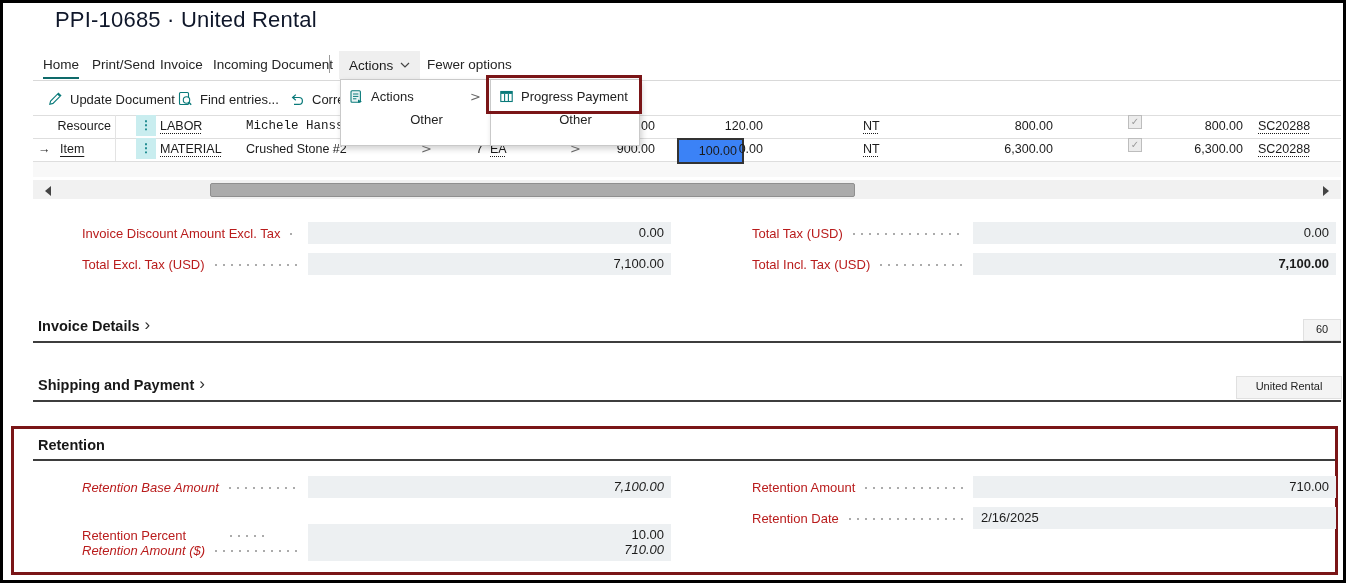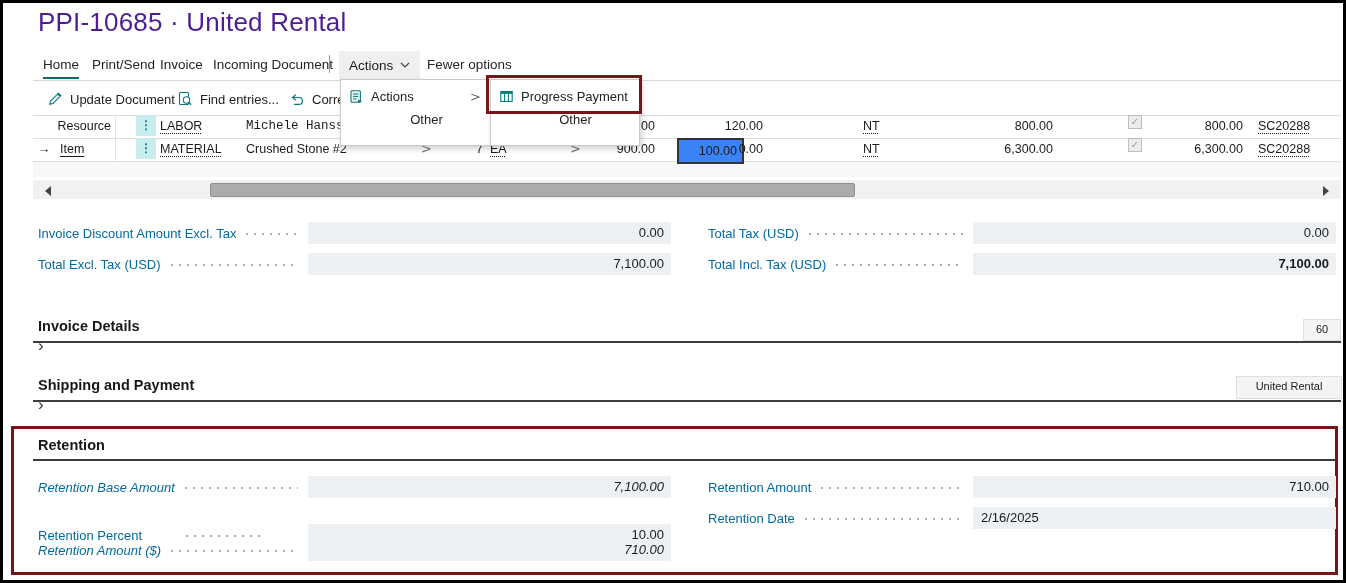--- a/index.html
+++ b/index.html
@@ -2,21 +2,21 @@
 <html><head>
 <meta charset="utf-8">
 <style>
   html,body{margin:0;padding:0;background:#fff;}
   .page{
     position:relative;width:1346px;height:583px;box-sizing:border-box;
     background:#fff;border:3px solid #000;overflow:hidden;
     font-family:"Liberation Sans",sans-serif;color:#1b1b1b;font-size:13px;
   }
   .abs{position:absolute;}
-  .title{left:35px;top:4px;font-size:26px;font-weight:400;color:#4c1d95;letter-spacing:.2px;}
+  .title{left:52px;top:4px;font-size:22px;font-weight:400;color:#0f172a;letter-spacing:.2px;}
   
   .tab{top:52px;height:22px;line-height:20px;font-size:13.5px;color:#252525;cursor:pointer;white-space:nowrap;}
   .tab.active{border-bottom:2px solid #0e6a6a;}
   .tab-sep{top:52px;left:326px;width:1px;height:18px;background:#9a9a9a;}
   .actions-tab{top:48px;left:336px;height:28px;background:#efefef;padding:0 10px;display:flex;align-items:center;gap:7px;font-size:13.5px;cursor:pointer;}
   .tabs-line{top:77px;left:30px;width:1308px;height:1px;background:#d9d9d9;}
   
   .tbtn{top:84px;height:24px;display:flex;align-items:center;gap:7px;font-size:13px;color:#222;cursor:pointer;white-space:nowrap;}
   .ticon{width:16px;height:16px;flex:0 0 16px;}
   
@@ -39,27 +39,27 @@
   .menu-indent{padding-left:31px;flex-direction:column;}
   .redbox{border:3px solid #7a1517;background:transparent;z-index:8;}
   
   .sb-track{top:177px;left:30px;width:1308px;height:19px;background:#f1f1f1;}
   .sb-thumb{top:180px;left:207px;width:643px;height:12px;background:#ababab;border:1px solid #8f8f8f;border-radius:2px;}
   .sb-arrow{top:183px;width:0;height:0;border-top:5px solid transparent;border-bottom:5px solid transparent;}
   .sb-left{left:42px;border-right:6px solid #444;}
   .sb-right{left:1320px;border-left:6px solid #444;}
   
   .field{display:flex;align-items:center;height:22px;}
-  .flabel{white-space:nowrap;color:#0369a1;font-size:13px;}
+  .flabel{white-space:nowrap;color:#b91c1c;font-size:13px;margin-left:44px;}
   .leaders{flex:1;height:2px;margin:2px 10px 0 10px;background-image:repeating-linear-gradient(90deg,#ababab 0 2px,transparent 2px 8px);}
   .fvalue{width:363px;flex:0 0 363px;height:22px;line-height:22px;background:#edf0f2;text-align:right;padding-right:7px;box-sizing:border-box;font-size:13px;color:#1b1b1b;}
   .fvalue.left{text-align:left;padding-left:8px;}
   .fvalue.bold{font-weight:700;}
   
-  .sec-title{font-size:14.5px;font-weight:700;color:#181818;display:flex;gap:5px;flex-direction:column;}
+  .sec-title{font-size:14.5px;font-weight:700;color:#181818;display:flex;gap:5px;}
   .sec-chev{font-weight:400;font-size:17px;color:#333;line-height:14px;}
   .sec-line{height:2px;background:#3d3d3d;}
   .badge{background:#f4f4f4;border:1px solid #e0e0e0;text-align:center;font-size:11px;color:#222;line-height:19px;}
   .retbox{left:8px;top:423px;width:1327px;height:149px;border:3px solid #7a1517;box-sizing:border-box;z-index:2;}
   svg{display:block;}
 </style>
 </head>
 <body>
 
 <div class="page">

